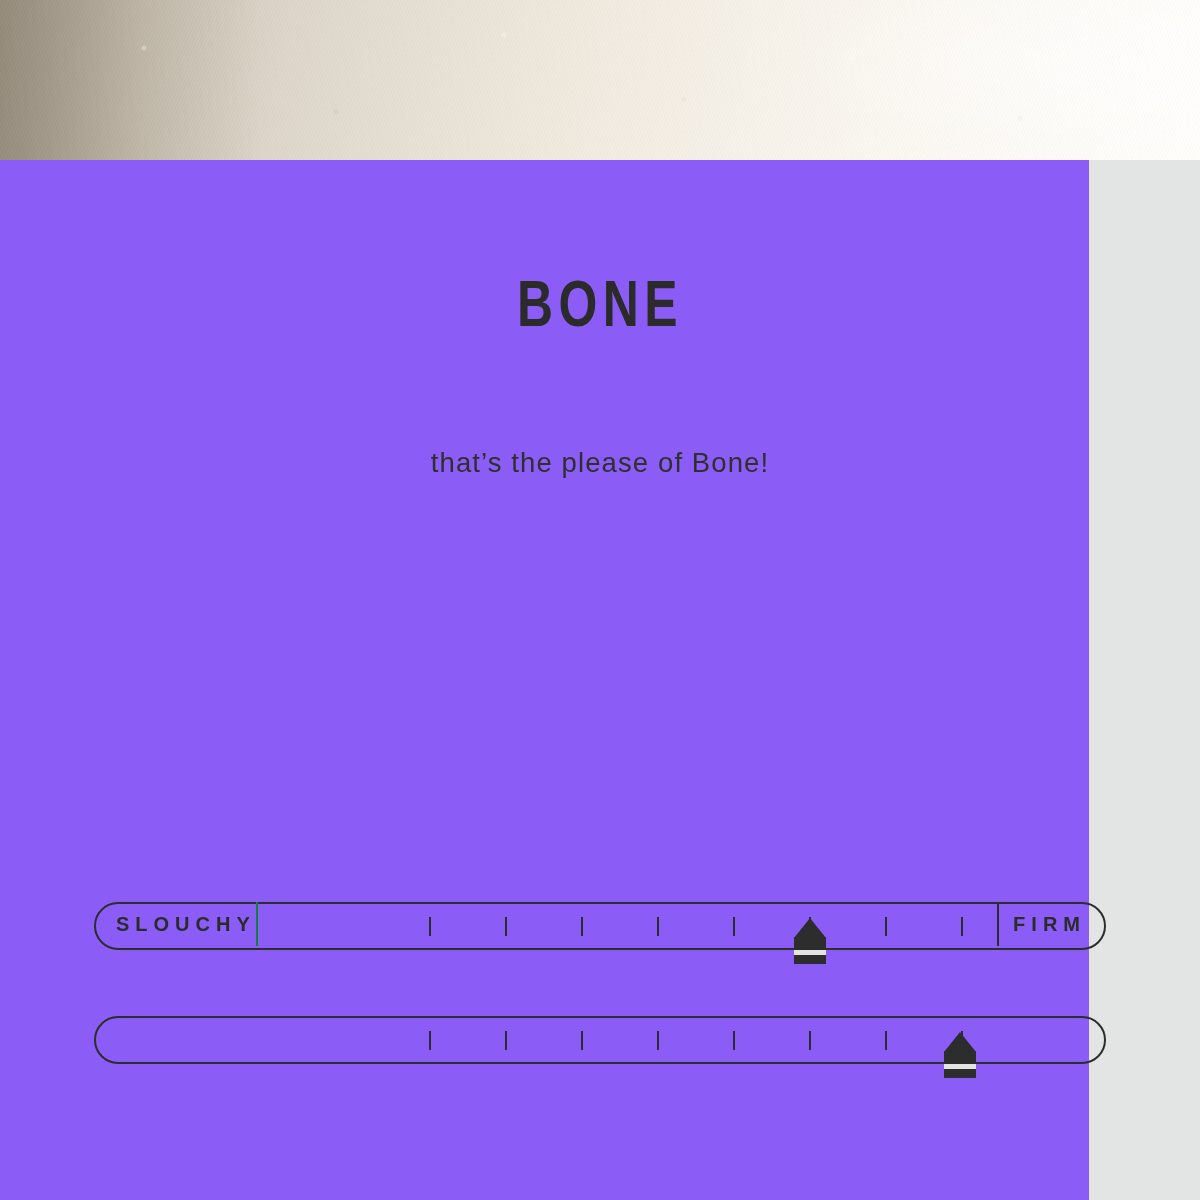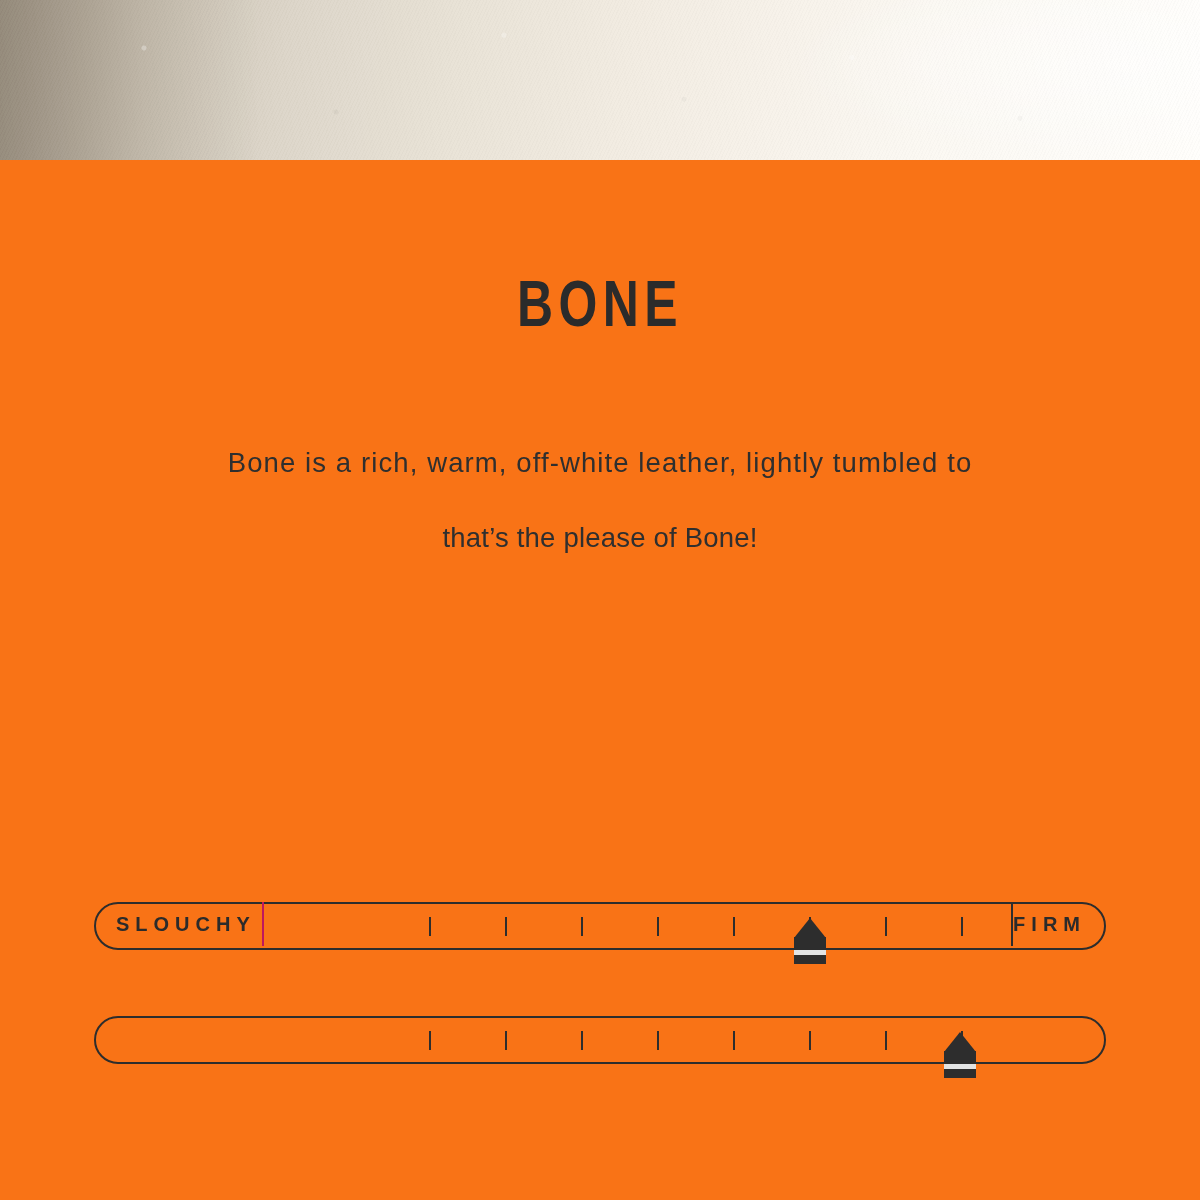--- a/index.html
+++ b/index.html
@@ -9,23 +9,23 @@
   body {
     width: 1200px;
     height: 1200px;
     overflow: hidden;
     font-family: "Liberation Sans", sans-serif;
     background: #e3e4e4;
   }
 
   .page {
     position: relative;
-    width: 1200px;
+    width: 1089px;
     height: 1200px;
-    background: #f97316;
+    background: #8b5cf6;
   }
 
   
   .photo-band {
     position: absolute;
     left: 0;
     top: 0;
     width: 1200px;
     height: 160px;
     overflow: hidden;
@@ -142,26 +142,27 @@
     align-items: center;
     font-size: 20px;
     font-weight: 700;
     letter-spacing: 6px;
     color: #2b2b2b;
     box-sizing: border-box;
   }
   .scale-label.left {
     left: 2px;
     padding-left: 20px;
-    padding-right: 6px;
-    border-right: 2px solid #be185d;
+    padding-right: 0;
+    border-right: 2px solid #15803d;
   }
   .scale-label.right {
     right: 2px;
     padding-right: 18px;
+    padding-left: 14px;
     border-left: 2px solid #2d2d2d;
     text-align: center;
   }
   .ticks {
     position: absolute;
     top: 0;
     height: 48px;
   }
   .tick {
     position: absolute;
@@ -218,21 +219,20 @@
 <div class="page">
 
   <div class="photo-band">
     <div class="shadow-left"></div>
     <div class="highlight-right"></div>
   </div>
 
   <div class="title">BONE</div>
 
   <div class="body-copy">
-    <span class="line">Bone is a rich, warm, off-white leather, lightly tumbled to</span>
     <span class="line">that’s the please of Bone!</span>
   </div>
 
   <div class="scales">
 
     <div class="scale-row">
       <div class="scale-track"></div>
       <div class="scale-label left">SLOUCHY</div>
       <div class="scale-label right">FIRM</div>
       <div class="ticks">

